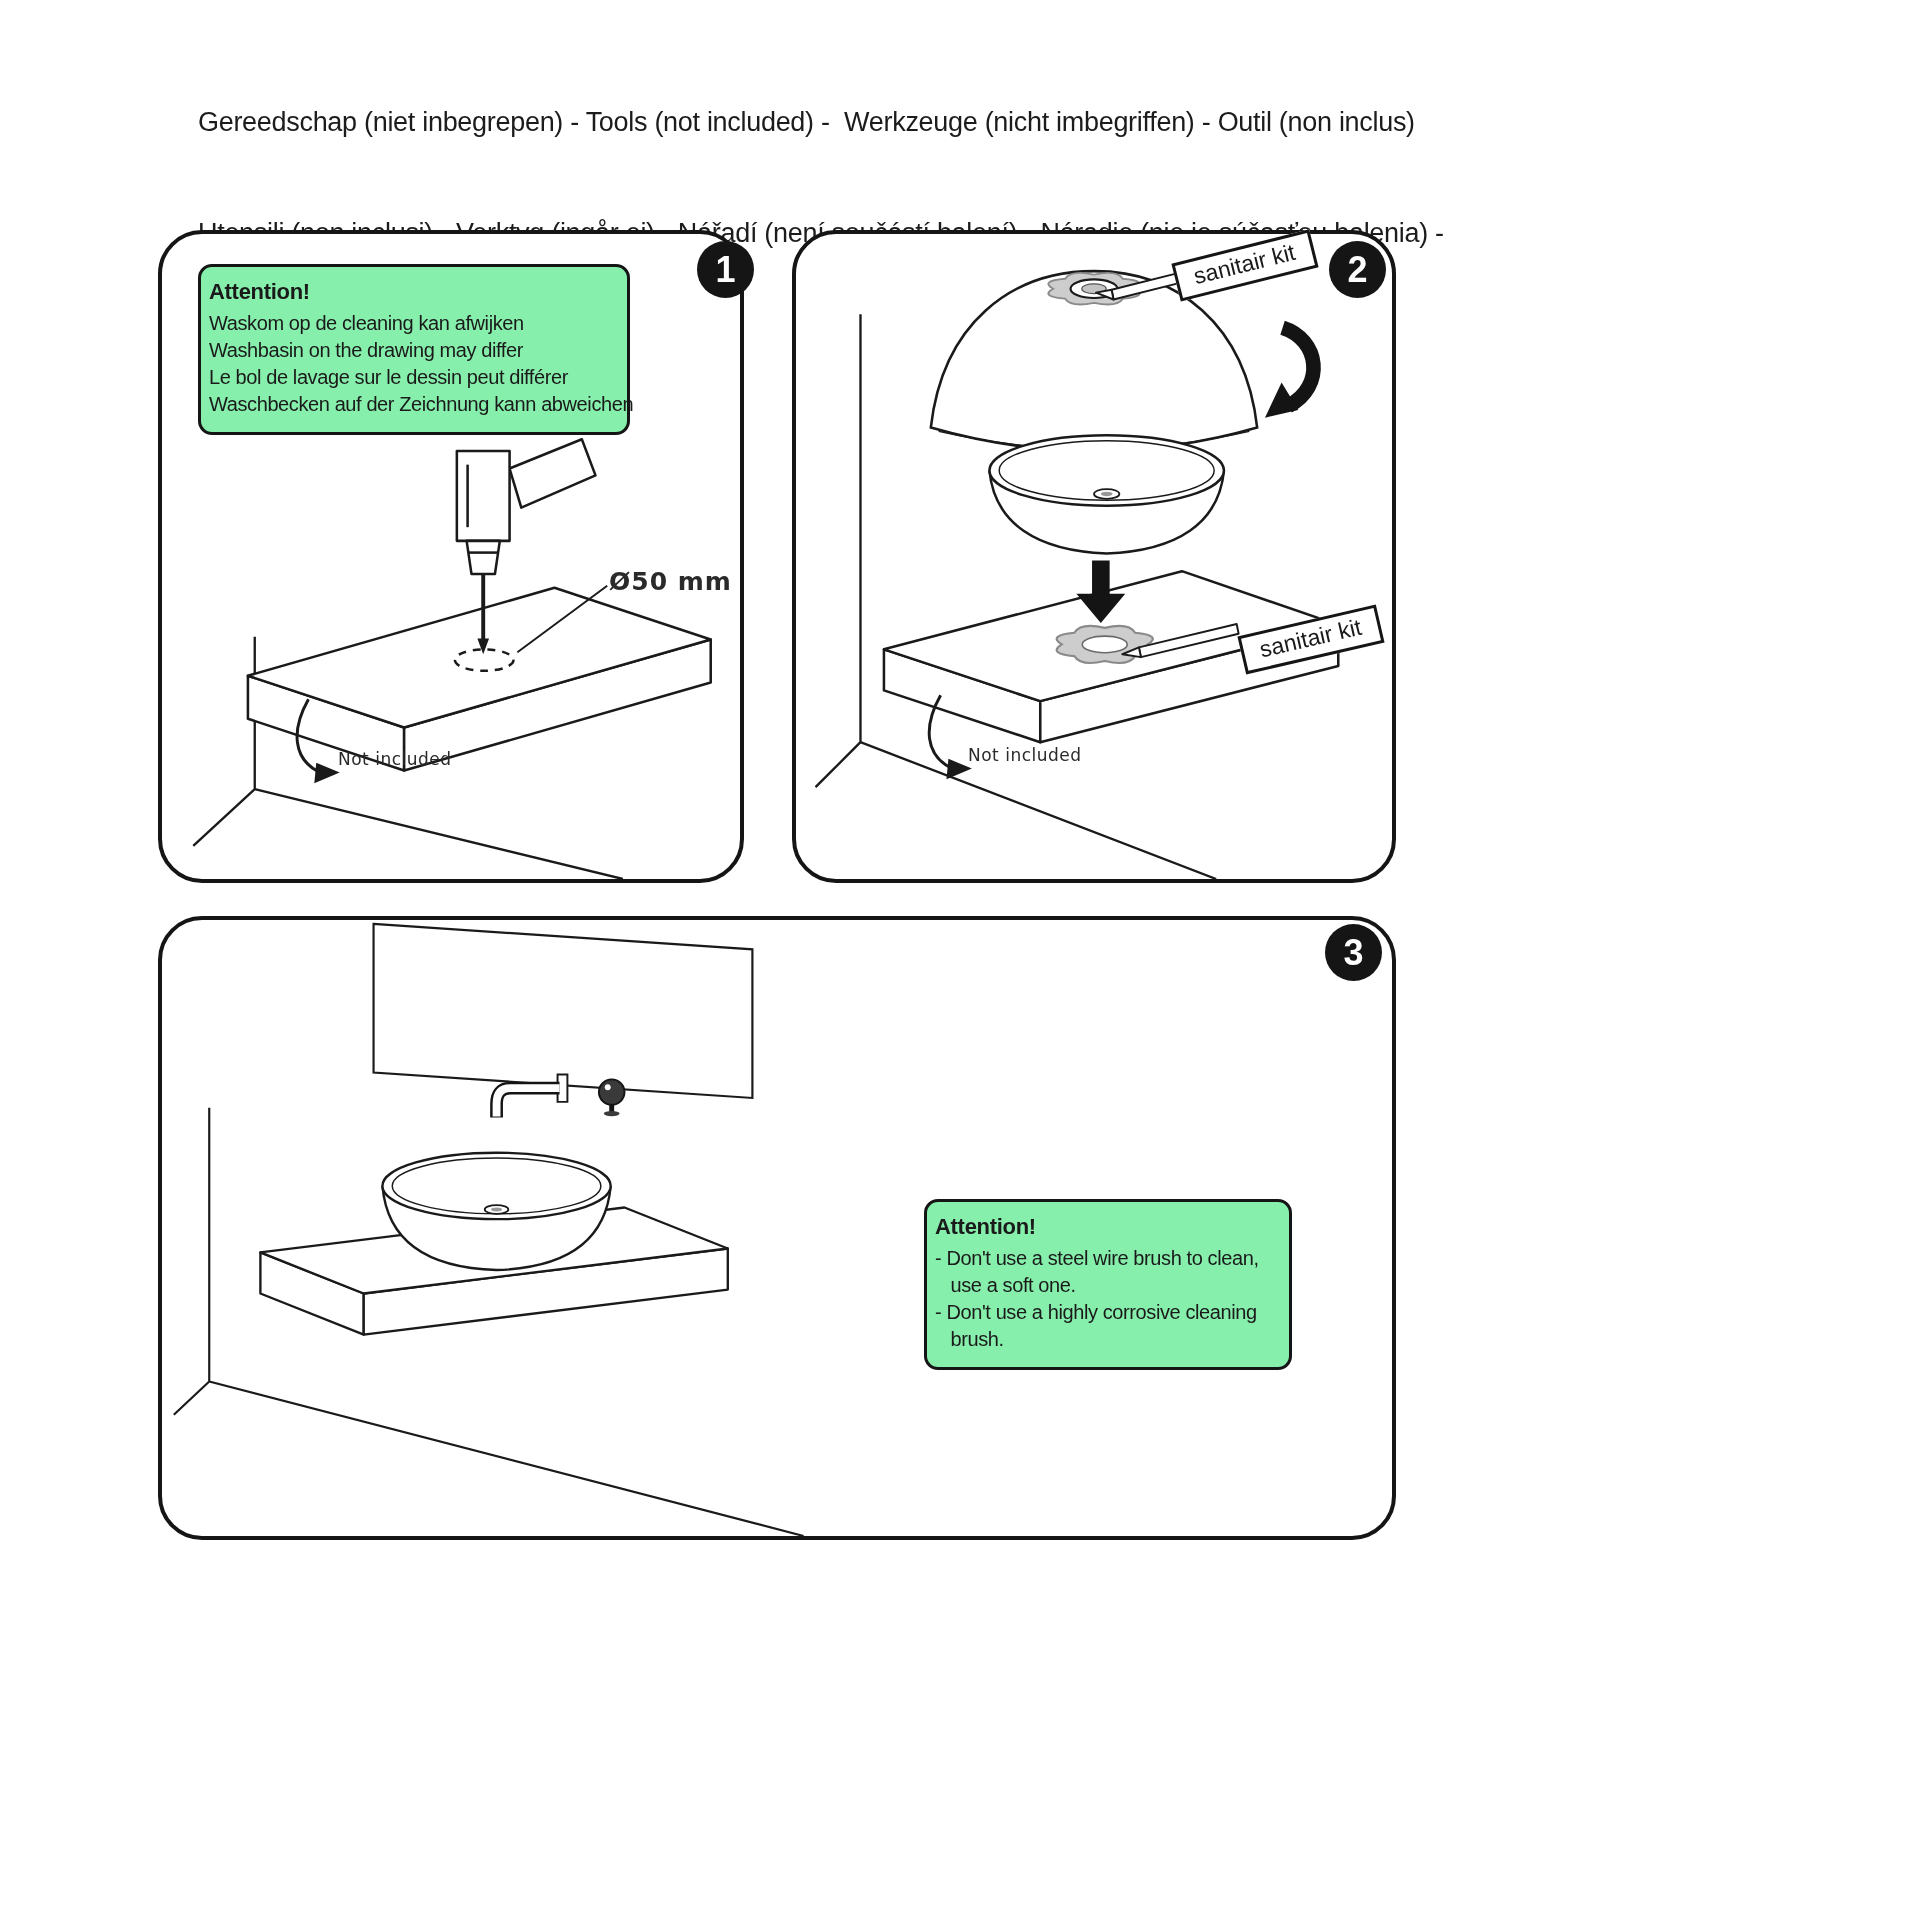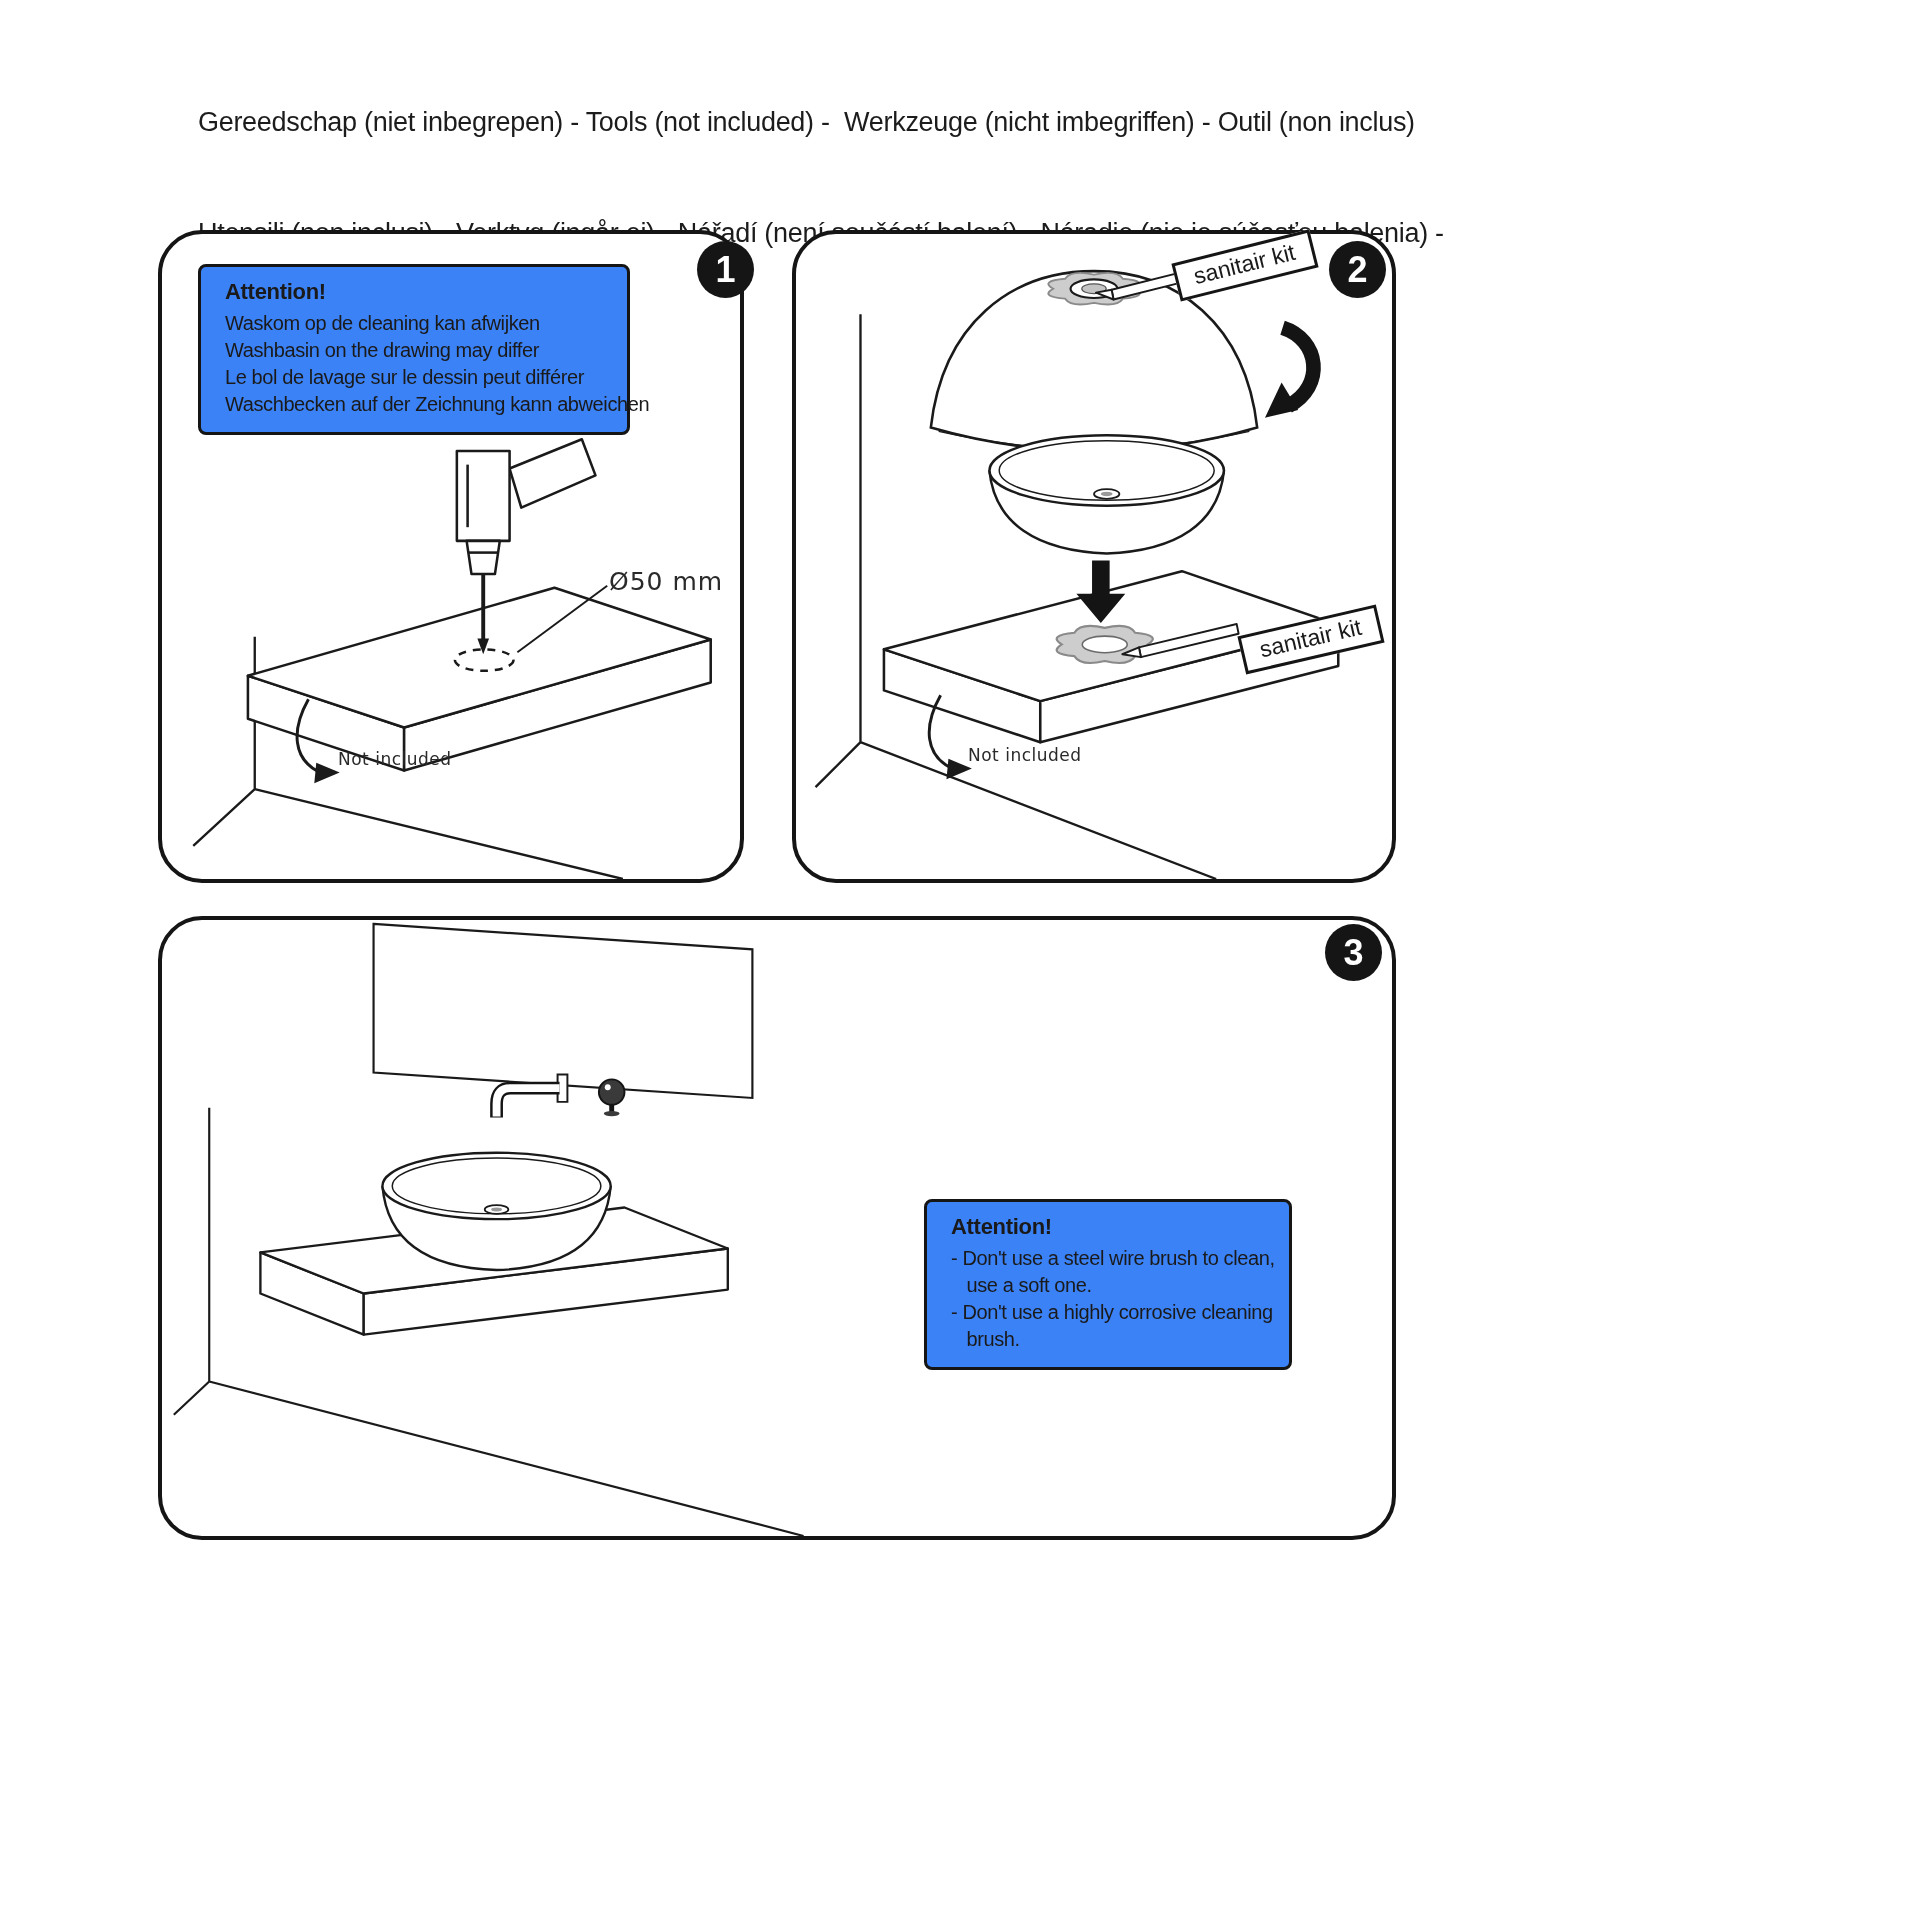--- a/index.html
+++ b/index.html
@@ -17,33 +17,33 @@
 
   .art { position:absolute; left:0; top:0; width:100%; height:100%; }
 
   .badge { position:absolute; width:57px; height:57px; border-radius:50%; background:#151515;
            color:#ffffff; display:flex; align-items:center; justify-content:center;
            font-size:36px; font-weight:bold; z-index:5; }
   .badge1 { left:697px;  top:241px; }
   .badge2 { left:1329px; top:241px; }
   .badge3 { left:1325px; top:924px; }
 
-  .callout { position:absolute; border:3.5px solid #151515; border-radius:8px;
-             background:#3b82f6; padding:12px 24px 14px; }
+  .callout { position:absolute; border:3.5px solid #151515; border-radius:14px;
+             background:#86efac; padding:12px 8px 14px; }
   .callout-title { font-weight:bold; font-size:22px; margin-bottom:5px; white-space:pre;
                    letter-spacing:-0.3px; }
   .callout-line { font-size:20px; line-height:27px; white-space:pre; letter-spacing:-0.4px; }
 
   .attention1 { left:36px; top:30px; width:432px; }
   .box-a { left:762px; top:91px;  width:368px; }
   .box-b { left:762px; top:279px; width:368px; }
 
   .diagram-label { position:absolute; font-family:"DejaVu Sans", sans-serif; color:#2a2a2a;
                    white-space:pre; }
-  .hole-label    { left:447px; top:333px; font-size:25px; letter-spacing:1px; }
+  .hole-label    { left:447px; top:333px; font-size:25px; letter-spacing:1px;font-weight:bold; }
   .notincl       { font-size:17px; letter-spacing:0.5px; }
   .notincl1      { left:176px; top:515px; }
   .notincl2      { left:172px; top:511px; }
 
   .kit-label { position:absolute; border:3px solid #151515; background:#ffffff;
                font-size:23px; padding:2px 16px 4px; white-space:pre; z-index:3; }
   .kit-top    { left:378px; top:12px;  transform:rotate(-14deg); }
   .kit-bottom { left:444px; top:386px; transform:rotate(-13deg); }
 </style>
 </head>

